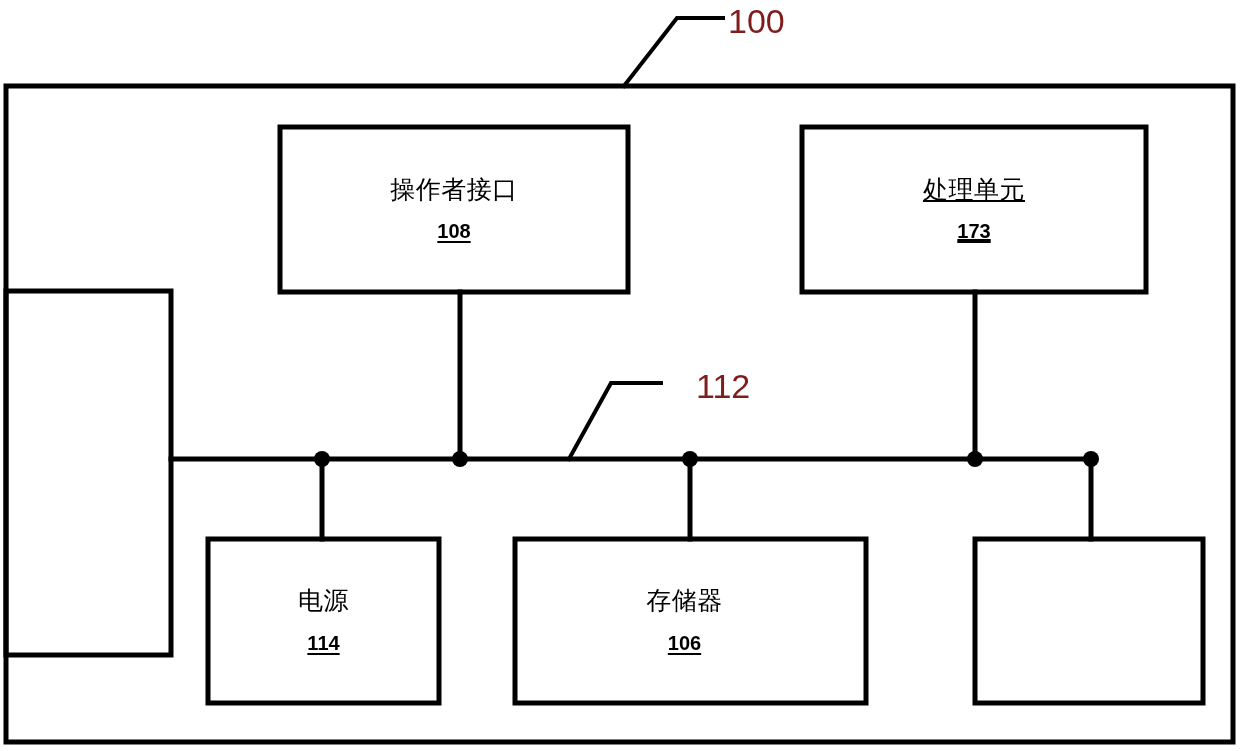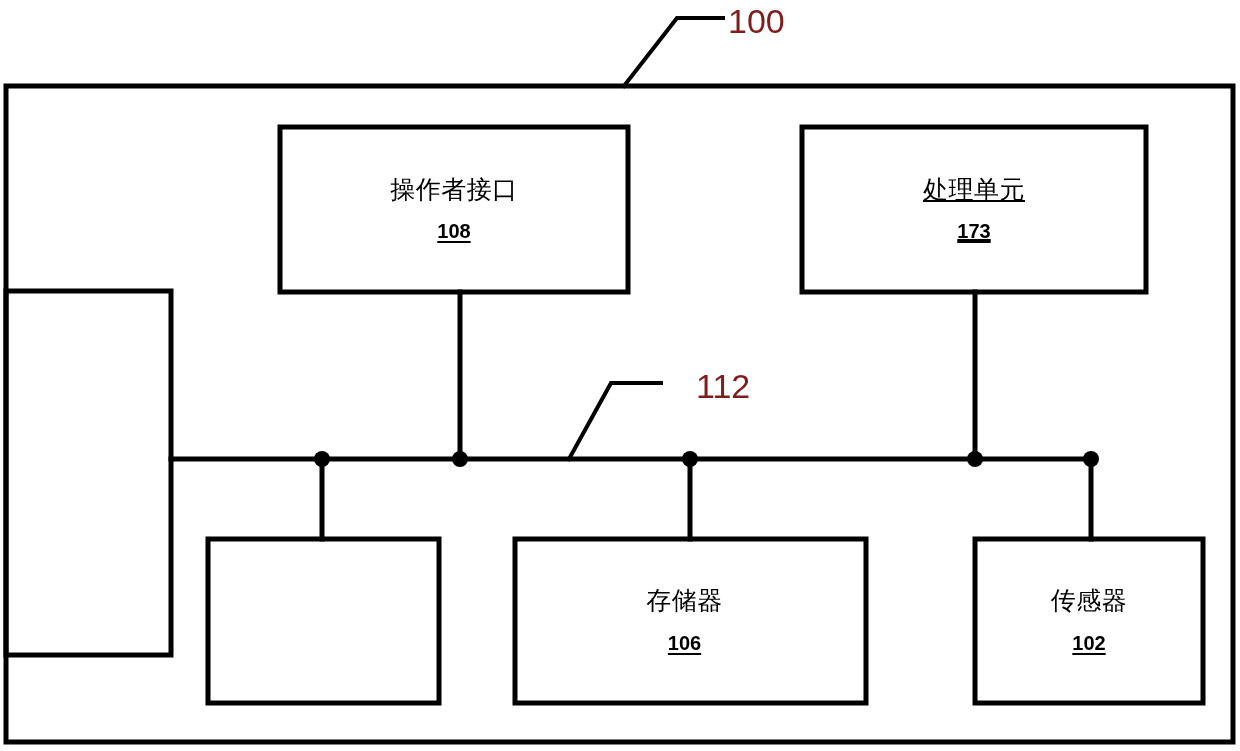--- a/index.html
+++ b/index.html
@@ -117,24 +117,24 @@
     <div class="box-title">操作者接口</div>
     <div class="box-ref">108</div>
   </div>
 
   <div class="box-label" style="left:802px; top:127px; width:344px; height:165px;text-decoration:underline;">
     <div class="box-title">处理单元</div>
     <div class="box-ref">173</div>
   </div>
 
 
+  <div class="box-label" style="left:208px; top:539px; width:231px; height:164px;">
+    <div class="box-title">电源</div>
+    <div class="box-ref">114</div>
+  </div>
 
   <div class="box-label" style="left:509px; top:539px; width:351px; height:164px;">
     <div class="box-title">存储器</div>
     <div class="box-ref">106</div>
   </div>
 
-  <div class="box-label" style="left:975px; top:539px; width:228px; height:164px;">
-    <div class="box-title">传感器</div>
-    <div class="box-ref">102</div>
-  </div>
 
 </div>
 
 </body></html>

